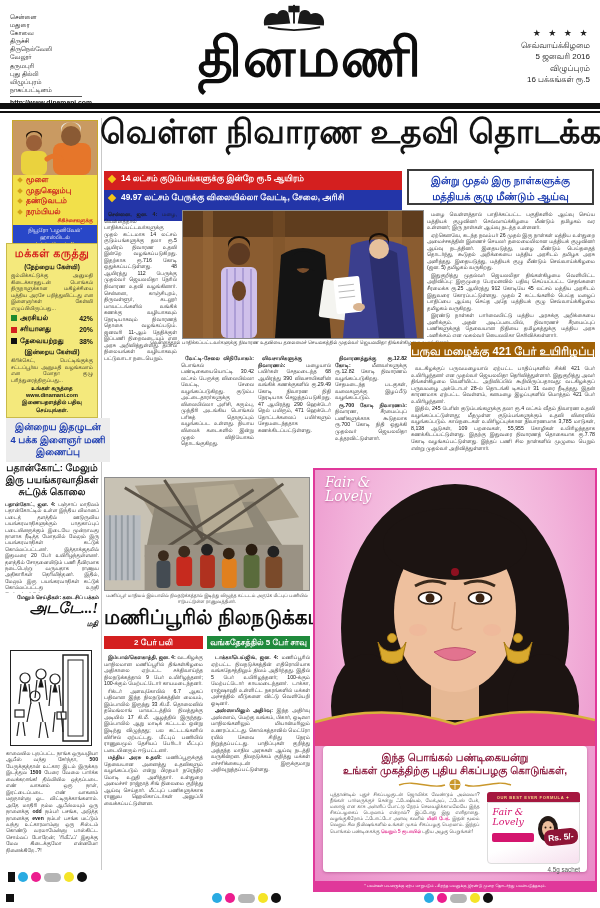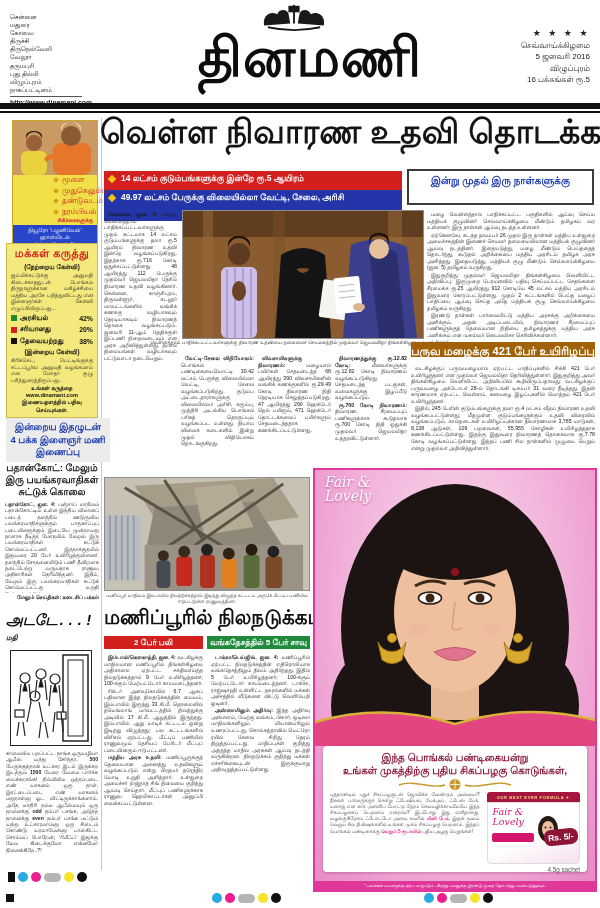--- a/index.html
+++ b/index.html
@@ -34,43 +34,43 @@
   .lc4{position:absolute;left:335px;top:355px;width:72px;height:117px;}
   .rc{position:absolute;left:427px;top:211px;width:168px;height:126px;}
   .photo-main{position:absolute;left:182px;top:210px;width:240px;height:127px;border:1px solid #8d8d8d;background:#8a5c30;}
   .photo-cap{position:absolute;left:148px;top:340px;width:304px;text-align:center;font-size:4.9px;line-height:6px;color:#222;}
   .banner421{position:absolute;left:411px;top:342px;width:184px;height:15px;background:#a16207;color:#fff;
     font-weight:bold;font-size:11.2px;text-align:center;line-height:19px;white-space:nowrap;overflow:hidden;}
   .banner-body{position:absolute;left:411px;top:365px;width:184px;height:102px;}
   
   .neuro{position:absolute;left:12px;top:120px;width:86px;background:#f2e04a;border:1px solid #c9a82a;box-sizing:border-box;}
   .neuro-photo{width:100%;height:54px;display:block;}
-  .neuro-row{display:flex;align-items:center;font-size:7.6px;font-weight:normal;color:#cc2020;line-height:10.5px;padding-left:5px;margin-left:36px;}
+  .neuro-row{display:flex;align-items:center;font-size:7.6px;font-weight:bold;color:#cc2020;line-height:10.5px;padding-left:5px;}
   .neuro-row .dia2{width:4px;height:4px;background:#d4a017;transform:rotate(45deg);margin-right:4px;flex:none;}
   .neuro-note{font-size:5px;color:#c22;text-align:right;font-weight:bold;padding:0 4px 1px 0;}
   .neuro-footer{background:#2847c8;color:#fff;font-size:5.6px;text-align:center;line-height:7.2px;padding:1.5px 0;}
   .neuro-footer .pl{color:#ffe34a;}
   .neuro-phone{background:#fff;font-weight:bold;font-size:5.8px;text-align:center;line-height:8px;color:#111;}
   .poll{position:absolute;left:6px;top:243px;width:92px;background:#f4e97c;border:1px solid #c9ba4a;
     padding:3px 4px;box-sizing:border-box;}
   .poll-title{color:#d41c1c;font-weight:bold;font-size:11px;text-align:center;letter-spacing:.5px;}
   .poll-sub{text-align:center;font-weight:bold;font-size:6.3px;margin:2px 0 1px;}
   .poll-q{font-size:5.2px;line-height:6.5px;text-align:justify;color:#222;}
   .poll-row{display:flex;align-items:center;font-size:6.9px;font-weight:bold;margin:2.5px 0;}
   .sw{width:6px;height:6px;margin-right:3px;flex:none;}
   .poll-val{margin-left:auto;}
   .poll-foot{font-size:5.6px;font-weight:bold;text-align:center;line-height:7.2px;margin-top:2px;}
   .supp{position:absolute;left:6px;top:418px;width:104px;background:#ececec;text-align:center;color:#1a3ab0;
     font-weight:bold;font-size:9.4px;line-height:12.5px;padding:3px 0;}
   .pkt{position:absolute;left:5px;top:462px;width:94px;}
   .pkt-h{font-size:9.6px;font-weight:bold;line-height:12px;text-align:center;color:#101010;}
   .pkt-b{font-size:5.1px;line-height:6.4px;text-align:justify;height:92px;overflow:hidden;margin-top:3px;color:#1c1c1c;}
   .pkt-more{font-size:5.2px;font-weight:bold;text-align:right;margin-top:1px;}
-  .car-head{position:absolute;left:6px;top:614px;width:92px;text-align:left;
-    font-family:Liberation Mono, monospace;font-style:italic;font-weight:bold;font-size:15px;line-height:16px;}
+  .car-head{position:absolute;left:6px;top:600px;width:92px;text-align:right;
+    font-family:Liberation Serif, serif;font-style:italic;font-weight:bold;font-size:15px;line-height:16px;}
   .car-artist{display:block;font-size:7px;font-weight:bold;}
   .car-box{position:absolute;left:10px;top:650px;width:80px;height:94px;border:1.5px solid #222;background:#fff;}
   .car-cap{position:absolute;left:6px;top:750px;width:92px;font-size:5.1px;line-height:6.45px;text-align:justify;
     height:118px;overflow:hidden;color:#1c1c1c;}
   .marks{position:absolute;display:flex;gap:3px;align-items:center;}
   .mark-bar{width:7px;height:10px;background:#111;}
   .dot{width:10px;height:10px;border-radius:50%;}
   .dot-pill{width:17px;height:9px;border-radius:5px;background:#b5b5b5;}
   .pgmark{position:absolute;left:6px;top:894px;width:8px;height:8px;background:#111;}
   
@@ -158,20 +158,21 @@
     <span class="dia"></span>
     <span>14 லட்சம் குடும்பங்களுக்கு இன்றே ரூ.5 ஆயிரம்</span>
   </div>
   <div class="bar" style="top: 190px; background: rgb(35, 53, 168);">
     <span class="dia"></span>
     <span>49.97 லட்சம் பேருக்கு விலையில்லா வேட்டி, சேலை, அரிசி</span>
   </div>
 
   <div class="sidebox">
     <div>இன்று முதல் இரு நாள்களுக்கு</div>
+    <div>மத்தியக் குழு மீண்டும் ஆய்வு</div>
   </div>
 
   <div class="t lc1">
     <p><span class="dl">சென்னை, ஜன. 4:</span>
        <span>மழை, வெள்ளத்தால் பாதிக்கப்பட்டவர்களுக்கு முதல் கட்டமாக 14 லட்சம் குடும்பங்களுக்கு தலா ரூ.5 ஆயிரம் நிவாரண உதவி இன்றே வழங்கப்படுகிறது. இதற்காக ரூ.716 கோடி ஒதுக்கப்பட்டுள்ளது. 48 ஆயிரத்து 112 பேருக்கு முதல்வர் ஜெயலலிதா நேரில் நிவாரண உதவி வழங்கினார். சென்னை, காஞ்சிபுரம், திருவள்ளூர், கடலூர் மாவட்டங்களில் வங்கிக் கணக்கு வழியாகவும் நேரடியாகவும் நிவாரணத் தொகை வழங்கப்படும். ஜனவரி 11-ஆம் தேதிக்குள் இப்பணி நிறைவடையும் என அரசு அறிவித்துள்ளது. தபால் நிலையங்கள் வழியாகவும் பட்டுவாடா நடைபெறும்.</span></p>
   </div>
 
   <div class="photo-main">
     <svg width="100%" height="100%" viewBox="0 0 240 127" preserveAspectRatio="none">
       <rect width="240" height="127" fill="#8a5c30"></rect>

